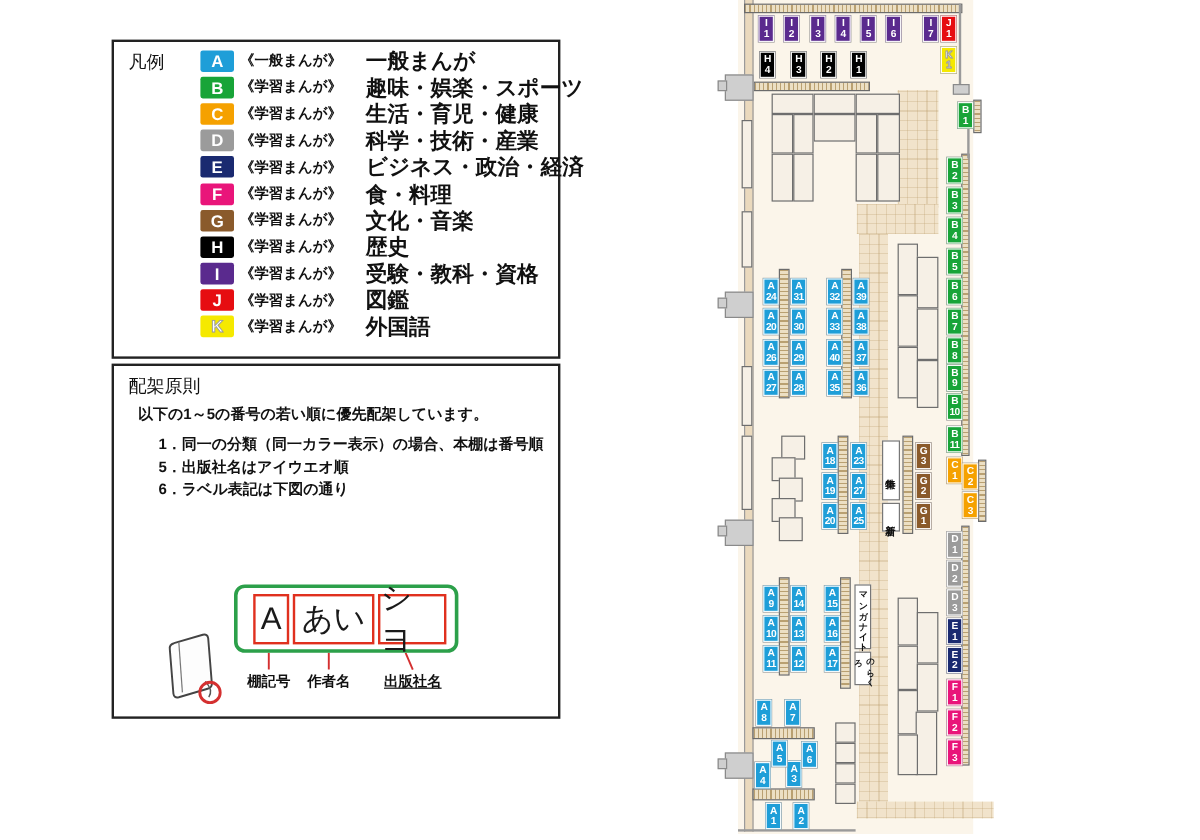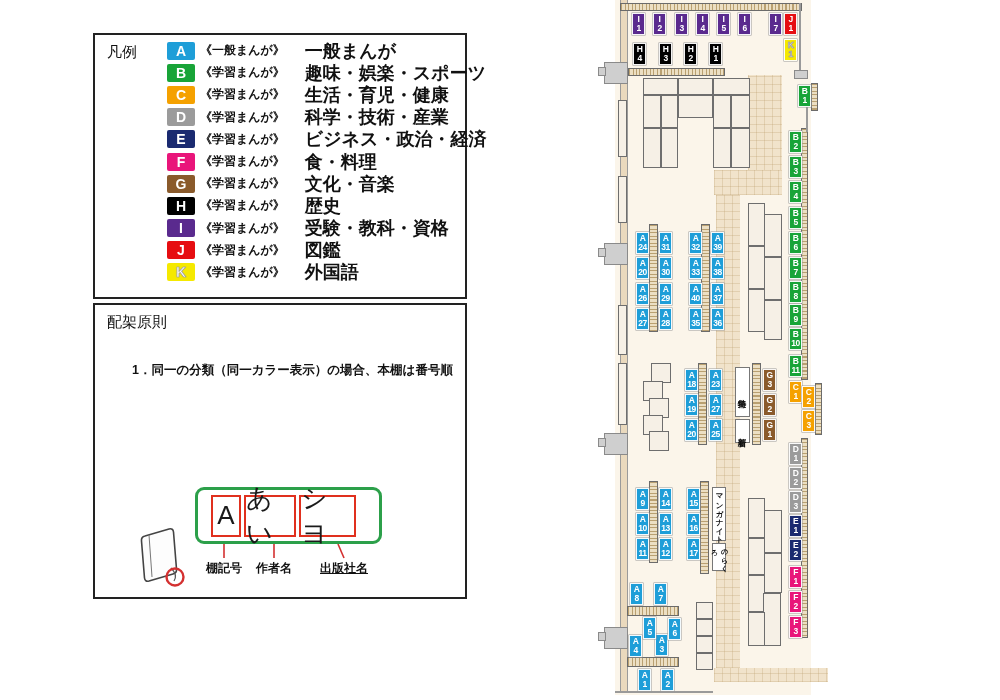--- a/index.html
+++ b/index.html
@@ -107,41 +107,44 @@
       <div class="lg-row">
         <span class="lg-chip k-outline" style="background: rgb(245, 233, 0);">K</span>
         <span class="lg-series">《学習まんが》</span>
         <span class="lg-cat">外国語</span>
       </div>
     </div>
 </div>
 
 <div id="rules-box" class="panel">
   <div class="panel-title">配架原則</div>
+  <div id="rules-intro">以下の1～5の番号の若い順に優先配架しています。</div>
   <div id="rules-items">
       <div class="rl-row">1．同一の分類（同一カラー表示）の場合、本棚は番号順</div>
+      <div class="rl-row">5．出版社名はアイウエオ順</div>
+      <div class="rl-row">6．ラベル表記は下図の通り</div>
     </div>
 
   <svg id="ldg-svg" viewBox="0 0 368 288">
 
     <g>
       <path d="M50 231 l24 -7 q4 -1 4.5 3 l3 37 q0.5 4 -3.5 5 l-24 7 q-4 1 -4.5 -3 l-3 -37 q-0.5 -4 3.5 -5 Z" fill="#fdfdfd" stroke="#444" stroke-width="1.6"></path>
       <path d="M54 230 l3 42" fill="none" stroke="#777" stroke-width="1"></path>
       <path d="M76 263 q7 7 3 13" fill="none" stroke="#555" stroke-width="1.2"></path>
     </g>
     <circle cx="80" cy="272" r="8.5" fill="none" stroke="#d43030" stroke-width="2.4"></circle>
 
     <path d="M129 239 L129 253" stroke="#d43030" stroke-width="1.6"></path>
     <path d="M179 239 L179 253" stroke="#d43030" stroke-width="1.6"></path>
     <path d="M243 239 L249 253" stroke="#d43030" stroke-width="1.6"></path>
   </svg>
 
   <div id="ldg-green">
       <div class="ldg-box" style="width: 30px;">A</div>
-      <div class="ldg-box" style="width: 52px;">あい</div>
+      <div class="ldg-box" style="width: 68px;">あい</div>
       <div class="ldg-box" style="width: 57px;">シヨ</div>
     </div>
   <div id="ldg-caps">
       <div class="ldg-cap" style="left: 129px;">棚記号</div>
       <div class="ldg-cap" style="left: 179px;">作者名</div>
       <div class="ldg-cap" style="left: 249px; text-decoration: underline;">出版社名</div>
     </div>
 </div>
 
 <div id="map">

